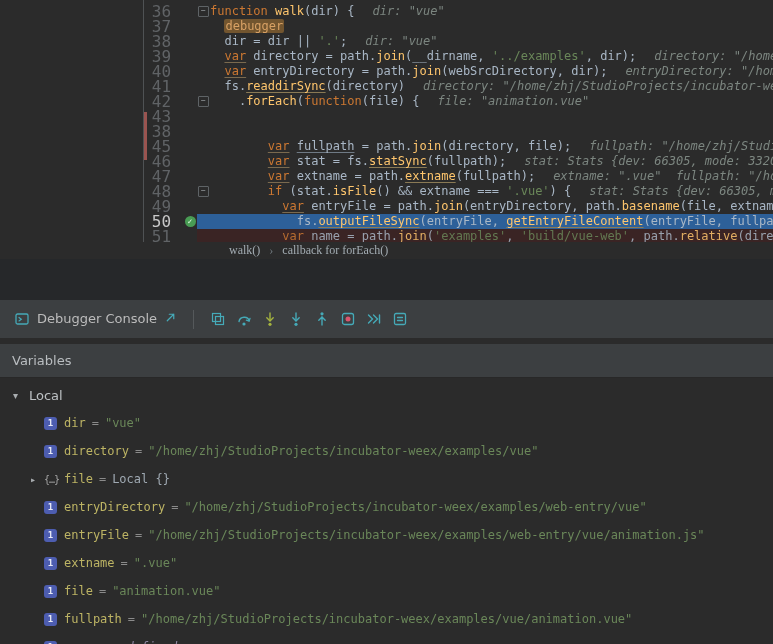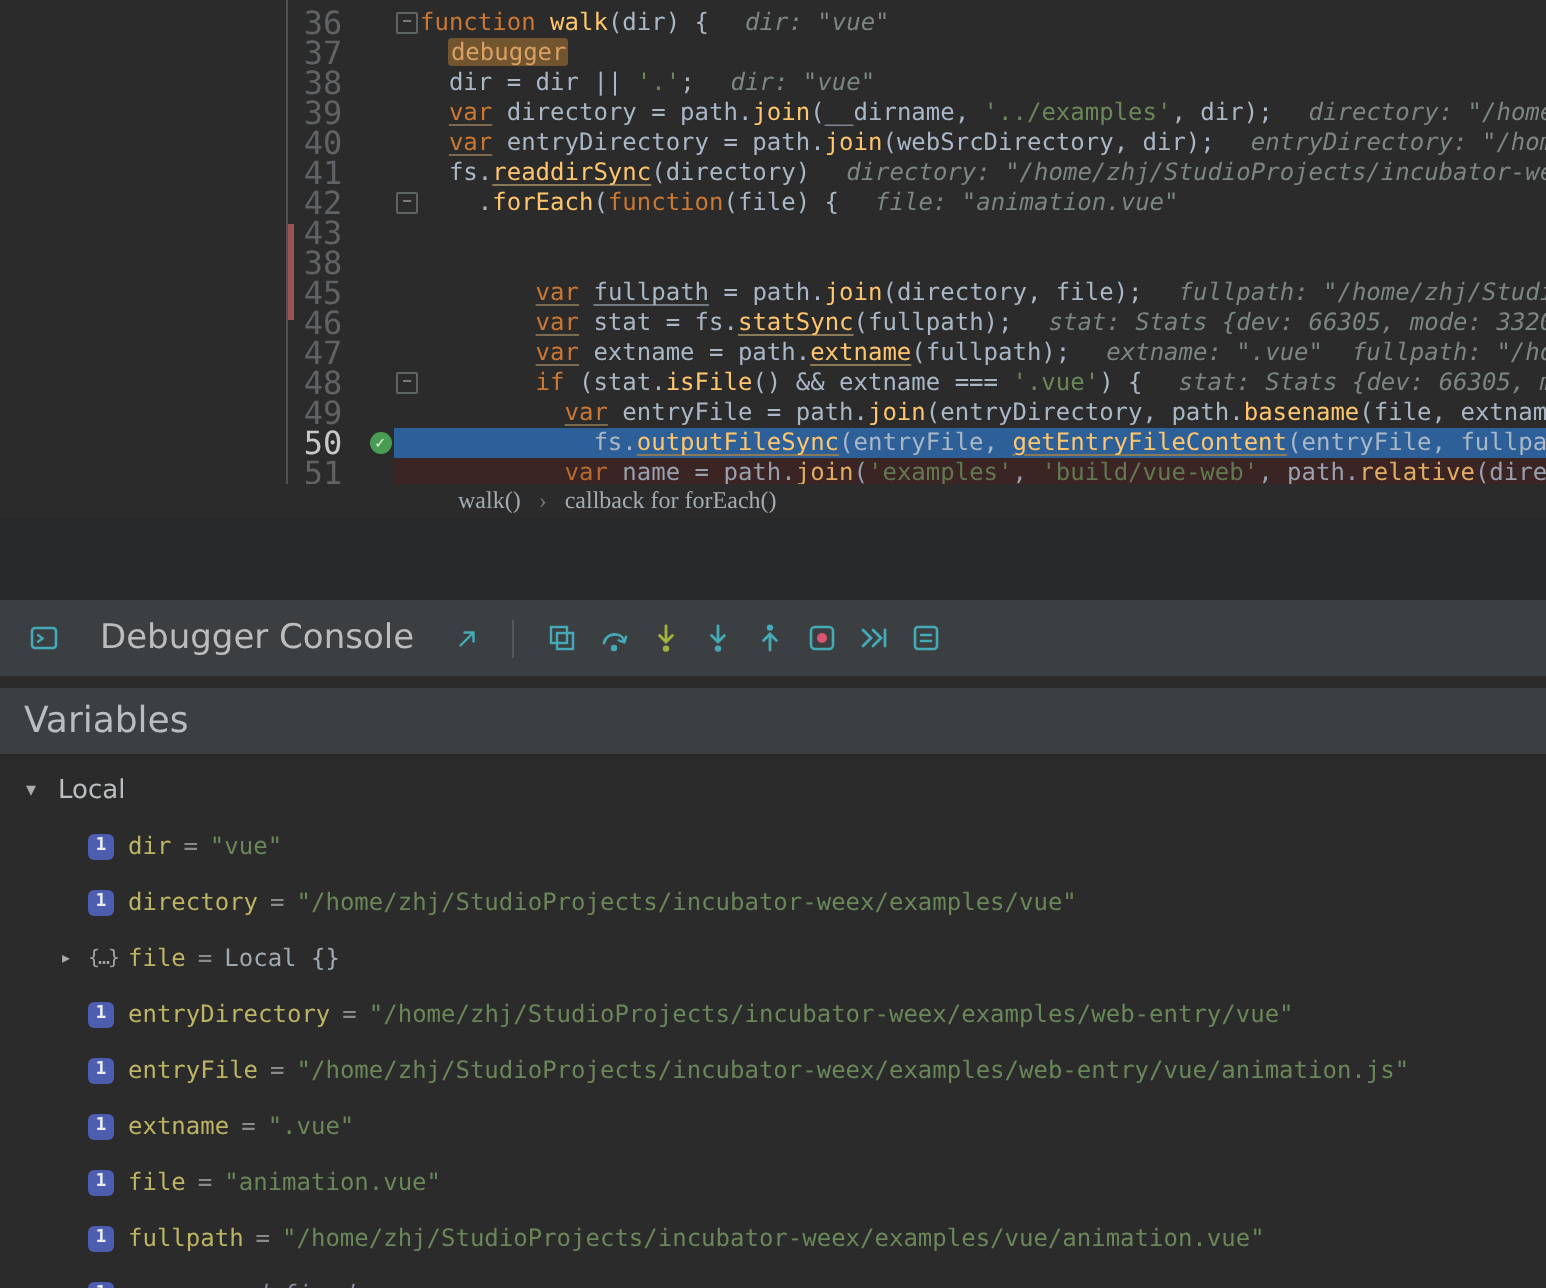--- a/index.html
+++ b/index.html
@@ -41,31 +41,31 @@
                font-family:Liberation Serif, serif;font-size:12px;color:#a3acb2;}
   .crumb-sep{color:#6f787d;font-size:12px;}
 
   
   .gap-band{position:absolute;top:259px;left:0;right:0;height:41px;background:#26282a;}
 
   
   .debug-toolbar{position:absolute;top:300px;left:0;right:0;height:38px;background:#3c3f41;
                  display:flex;align-items:center;padding-left:9px;
                  font-family:"DejaVu Sans",sans-serif;}
-  .console-tab{display:flex;align-items:center;gap:20px;padding:0 5px;color:#bcbcbc;font-size:17px;}
+  .console-tab{display:flex;align-items:flex-start;gap:7px;padding:0 5px;color:#bcbcbc;font-size:13px;}
   .tool-sep{width:1px;height:19px;background:#55595b;margin:0 11px;flex:none;}
   .tbtn{width:26px;height:24px;display:flex;align-items:center;justify-content:center;flex:none;}
   .tbtn svg, .console-tab svg{display:block;}
 
   .tool-gap{position:absolute;top:338px;left:0;right:0;height:6px;background:#2b2b2b;}
 
   
   .vars-header{position:absolute;top:344px;left:0;right:0;height:33px;background:#3c3f41;
                border-bottom:1px solid #282828;display:flex;align-items:center;padding-left:12px;
-               font-family:"DejaVu Sans",sans-serif;font-size:18px;color:#b9bdc0;}
+               font-family:"DejaVu Sans",sans-serif;font-size:13px;color:#b9bdc0;}
   .vars-tree{position:absolute;top:378px;left:0;right:0;bottom:0;background:#2b2b2b;
              overflow:hidden;padding-top:3px;font-size:12px;}
   .vrow{height:28px;display:flex;align-items:center;}
   .vrow.scope{padding-left:13px;font-family:"DejaVu Sans",sans-serif;font-size:13px;}
   .vrow.item{padding-left:30px;}
   .tree-chevron{width:14px;flex:none;color:#a9adb0;font-size:10px;}
   .scope-label{color:#bcc0c3;margin-left:2px;}
   .vicon-slot{width:20px;flex:none;display:flex;align-items:center;}
   .prim-icon{width:13px;height:13px;border-radius:3px;background:#4d5db0;color:#e8eaf6;
              font-size:9px;font-weight:bold;display:flex;align-items:center;justify-content:center;}

